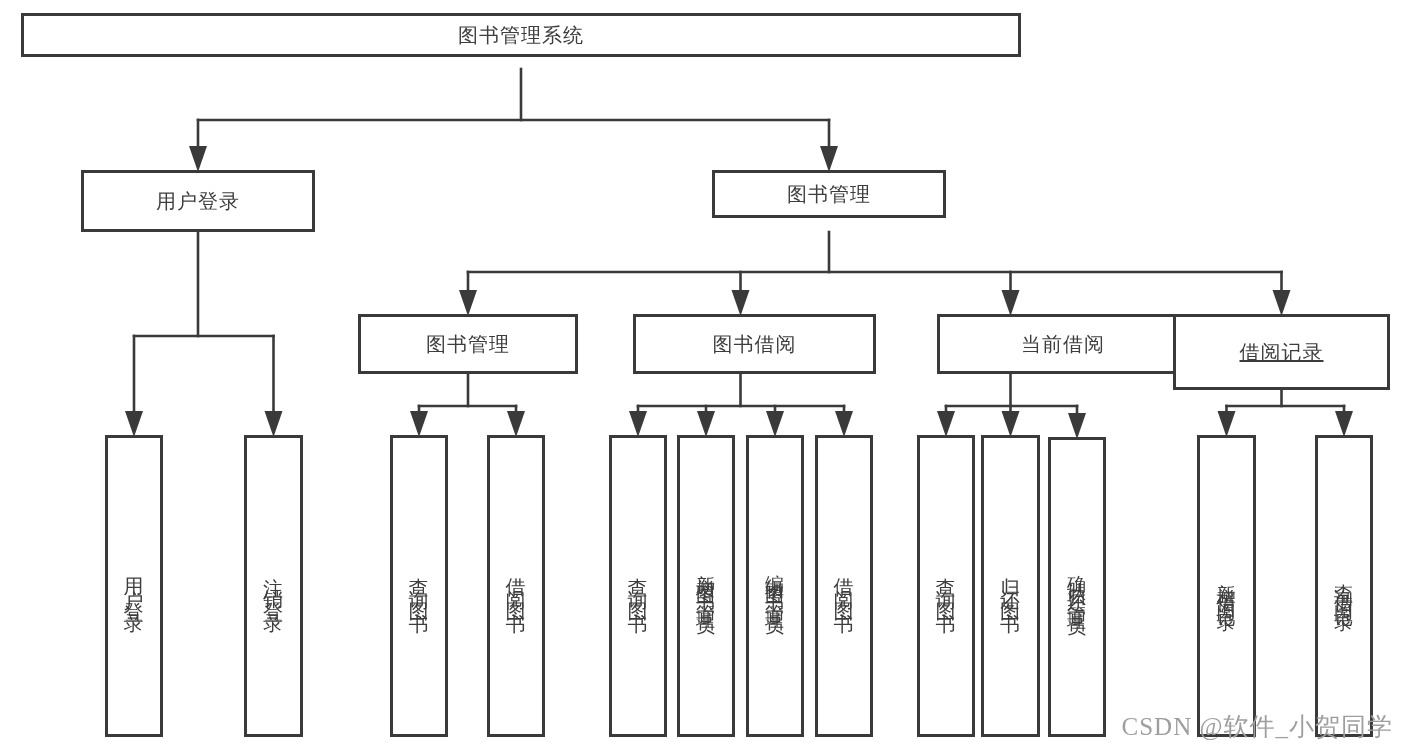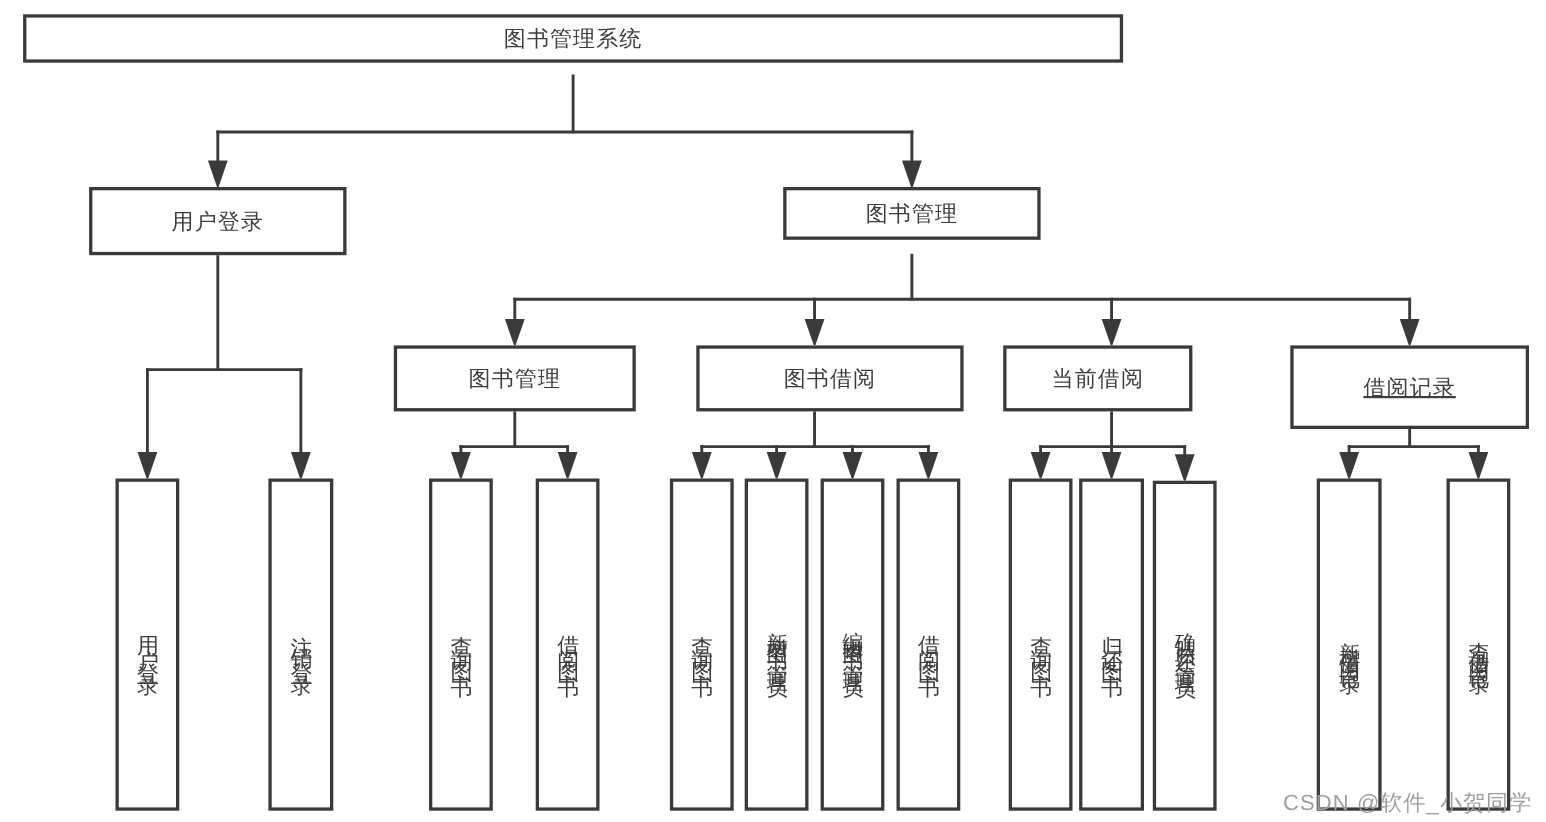--- a/index.html
+++ b/index.html
@@ -43,25 +43,25 @@
     line-height: 1;
   }
   .node.v.long {
     letter-spacing: 6px;
     font-size: 19px;
   }
   .watermark {
     position: absolute;
     right: 12px;
     bottom: 4px;
-    font-size: 20px;
+    font-size: 25px;
     color: #9e9e9e;
     z-index: 3;
     letter-spacing: 1px;
-    font-family: Liberation Sans, sans-serif;
+    font-family: Liberation Serif, serif;
     white-space: nowrap;
   }
 </style>
 </head>
 <body>
 
 <div id="diagram">
     <svg id="edges-svg" width="1405" height="747">
       <line x1="521" y1="69" x2="521" y2="120" stroke="#3a3a3a" stroke-width="2.6" stroke-linecap="square"></line>
       <line x1="198" y1="120" x2="829" y2="120" stroke="#3a3a3a" stroke-width="2.6" stroke-linecap="square"></line>
@@ -115,21 +115,21 @@
       <polygon points="1226.5,437 1217.5,411 1235.5,411" fill="#3a3a3a"></polygon>
       <line x1="1344" y1="406" x2="1344" y2="415" stroke="#3a3a3a" stroke-width="2.6" stroke-linecap="square"></line>
       <polygon points="1344,437 1335,411 1353,411" fill="#3a3a3a"></polygon>
     </svg>
   <div class="watermark">CSDN @软件_小贺同学</div>
 <div class="node h" style="left: 21px; top: 13px; width: 1000px; height: 44px;">图书管理系统</div>
     <div class="node h" style="left: 81px; top: 170px; width: 234px; height: 62px;">用户登录</div>
     <div class="node h" style="left: 712px; top: 170px; width: 234px; height: 48px;">图书管理</div>
     <div class="node h" style="left: 358px; top: 314px; width: 220px; height: 60px;">图书管理</div>
     <div class="node h" style="left: 633px; top: 314px; width: 243px; height: 60px;">图书借阅</div>
-    <div class="node h" style="left: 912px; top: 314px; width: 172px; height: 60px;">当前借阅</div>
+    <div class="node h" style="left: 937px; top: 314px; width: 252px; height: 60px;">当前借阅</div>
     <div class="node h" style="left: 1173px; top: 314px; width: 217px; height: 76px; text-decoration: underline;">借阅记录</div>
     <div class="node v" style="left: 105px; top: 435px; width: 58px; height: 302px;">用户登录</div>
     <div class="node v" style="left: 244px; top: 435px; width: 59px; height: 302px;">注销登录</div>
     <div class="node v" style="left: 390px; top: 435px; width: 58px; height: 302px;">查询图书</div>
     <div class="node v" style="left: 487px; top: 435px; width: 58px; height: 302px;">借阅图书</div>
     <div class="node v" style="left: 609px; top: 435px; width: 58px; height: 302px;">查询图书</div>
     <div class="node v long" style="left: 677px; top: 435px; width: 58px; height: 302px;">新增图书（管理员）</div>
     <div class="node v long" style="left: 746px; top: 435px; width: 58px; height: 302px;">编辑图书（管理员）</div>
     <div class="node v" style="left: 815px; top: 435px; width: 58px; height: 302px;">借阅图书</div>
     <div class="node v" style="left: 917px; top: 435px; width: 58px; height: 302px;">查询图书</div>

